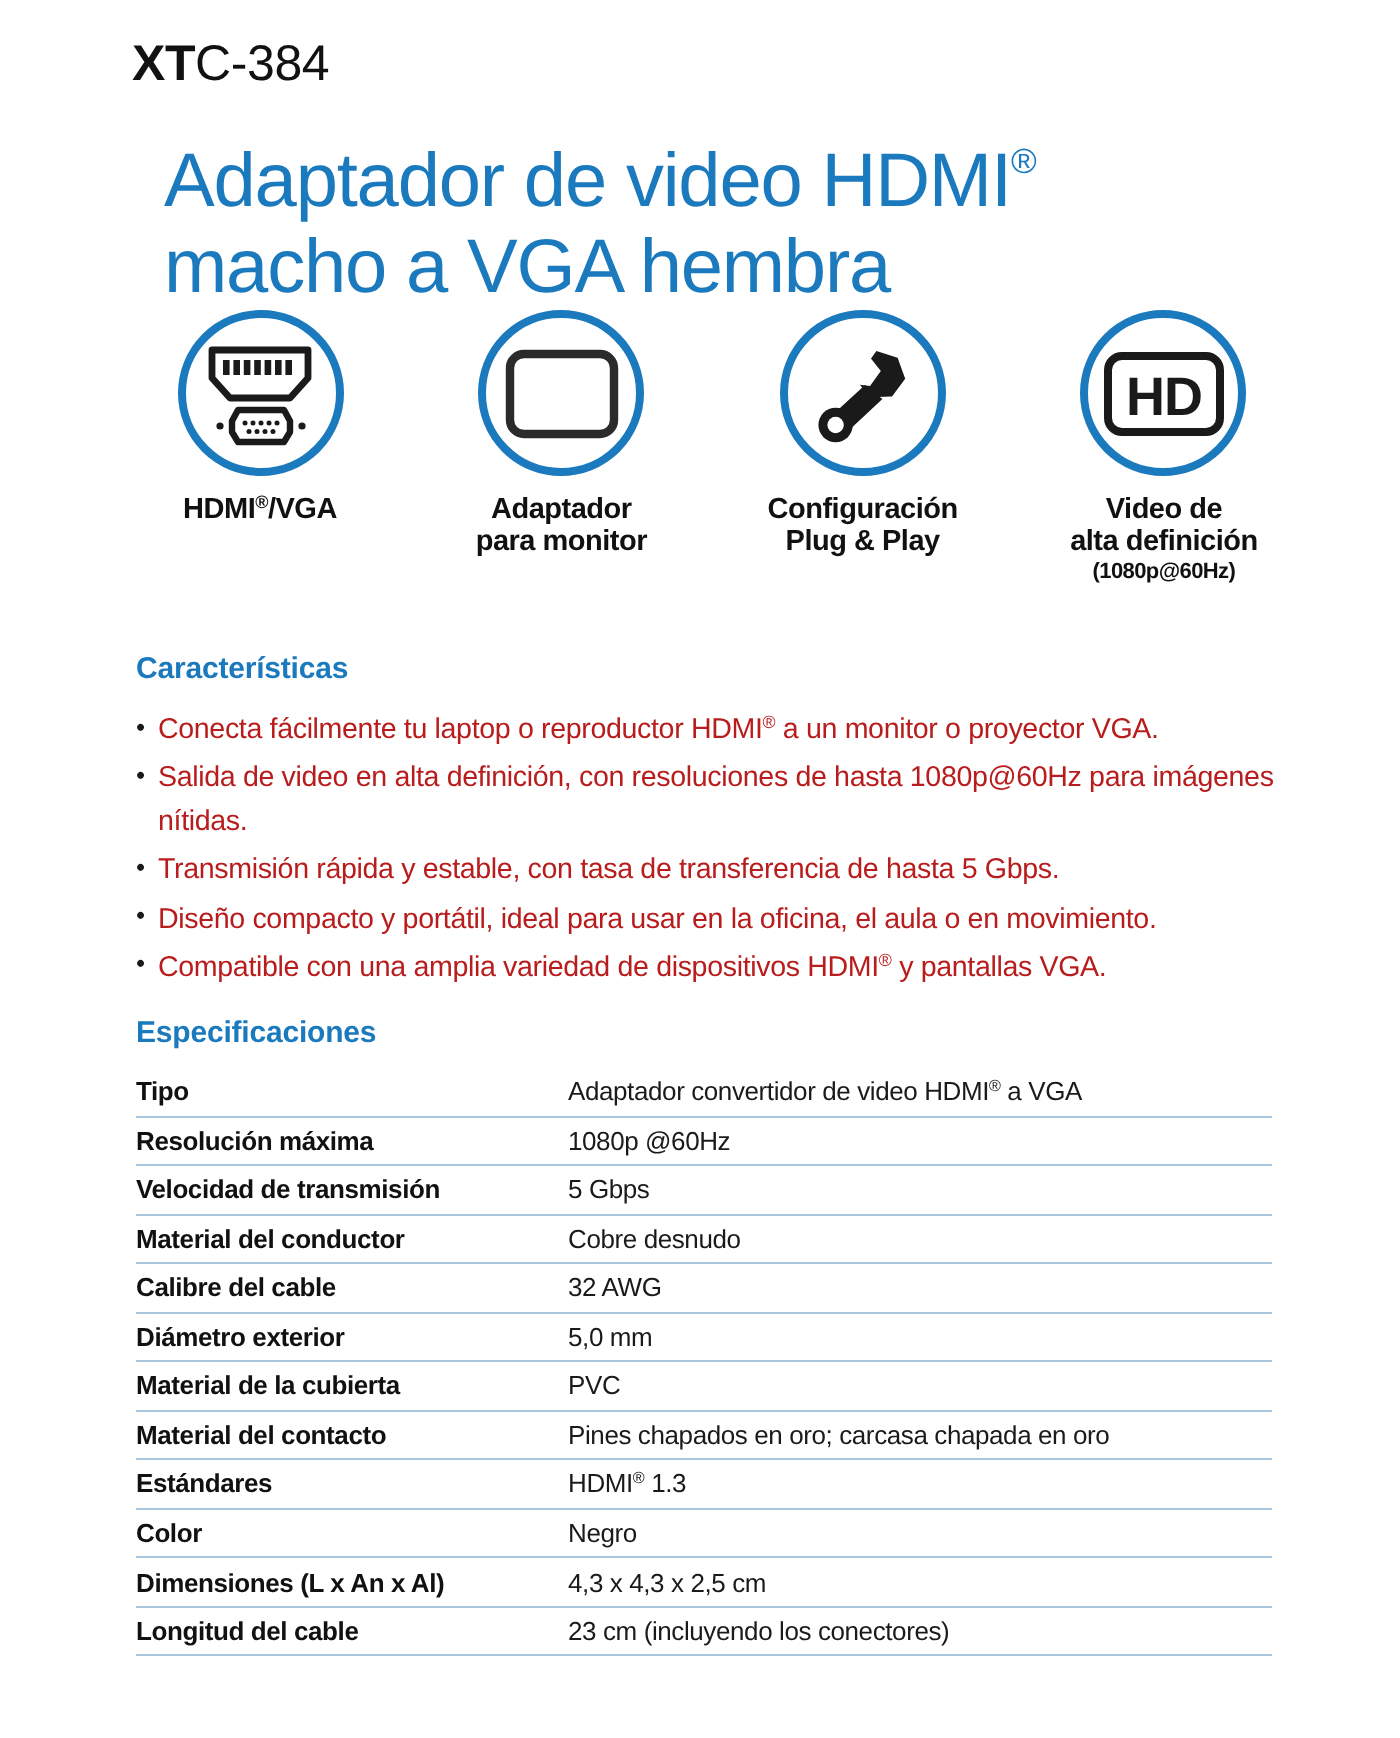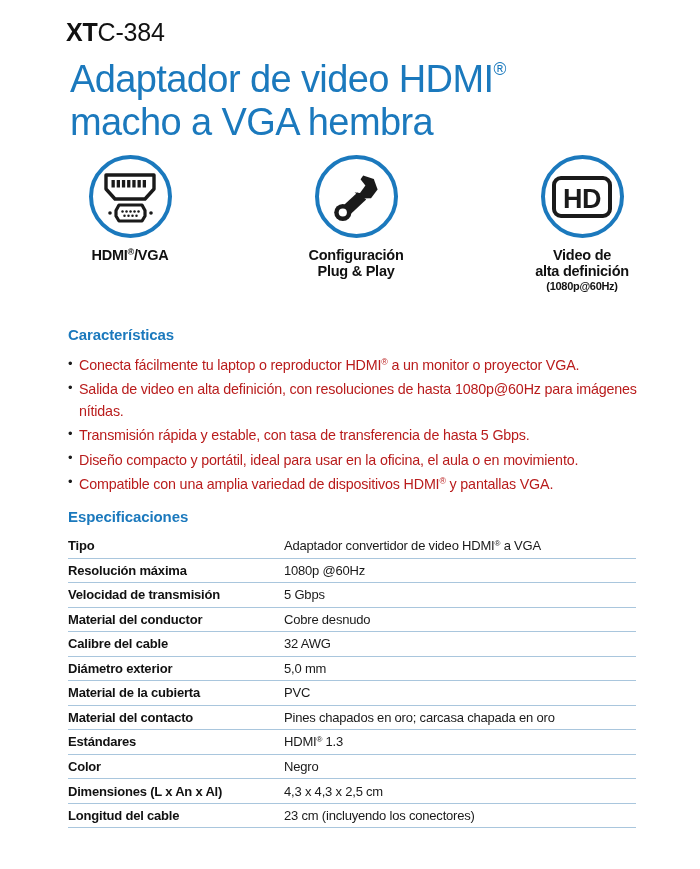--- a/index.html
+++ b/index.html
@@ -41,21 +41,21 @@
   .product-title {
     position: absolute;
     left: 66px;
     top: 54px;
     width: 600px;
     font-size: 38px;
     line-height: 1.13;
     font-weight: normal;
     color: #1b79bd;
     letter-spacing: -0.6px;
-    margin: 4px;
+    margin: 16px;
   }
   .product-title sup {
     font-size: 0.46em;
     vertical-align: 0.95em;
     line-height: 0;
   }
 
   
   .icon-row {
     position: absolute;
@@ -223,20 +223,28 @@
             <circle cx="31.5" cy="46.8" r="1.25"></circle>
               <circle cx="35.5" cy="46.8" r="1.25"></circle>
           </g>
           <circle cx="9" cy="44" r="1.8" fill="#1a1a1a"></circle>
           <circle cx="50" cy="44" r="1.8" fill="#1a1a1a"></circle>
         </svg>
       </div>
       <div class="icon-caption"><span>HDMI</span><sup>®</sup><span>/VGA</span></div>
     </div>
 
+    <div class="icon-cell">
+      <div class="icon-circle">
+        <svg width="58" height="46" viewBox="0 0 58 46" aria-hidden="true">
+          <rect x="3" y="3" width="52" height="40" rx="7" ry="7" fill="none" stroke="#2b2b2b" stroke-width="4.2"></rect>
+        </svg>
+      </div>
+      <div class="icon-caption"><span>Adaptador</span><br><span>para monitor</span></div>
+    </div>
 
     <div class="icon-cell">
       <div class="icon-circle">
         <svg width="56" height="56" viewBox="0 0 56 56" aria-hidden="true">
           <g fill="#1a1a1a">
 
             <path d="M35.2 6.5 L45.8 9.9 L49.6 20.4 L43.0 29.3 L31.9 29.6 L25.0 20.9 Z"></path>
 
             <path d="M30.5 7.8 L37.4 16.5 L32.0 24.0 L23.6 23.0 L21.0 13.8 Z" fill="#ffffff"></path>
 

